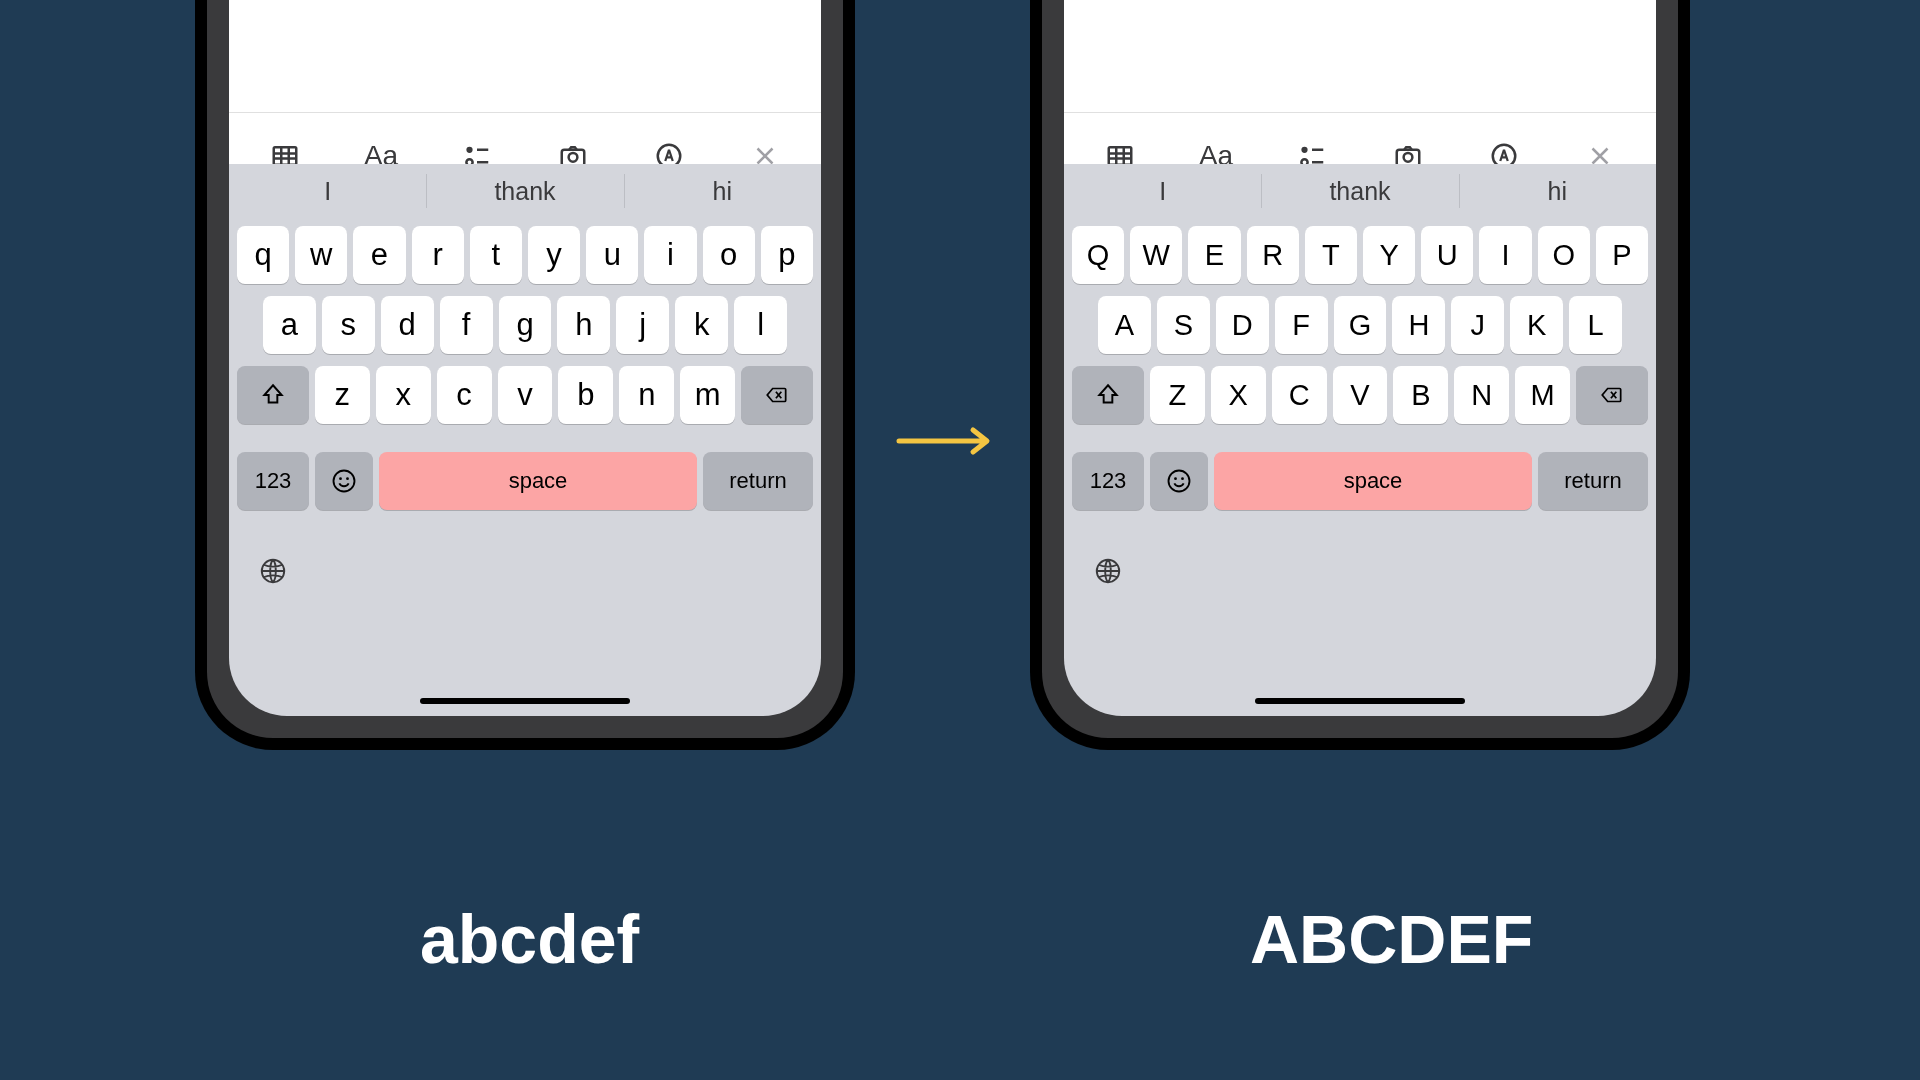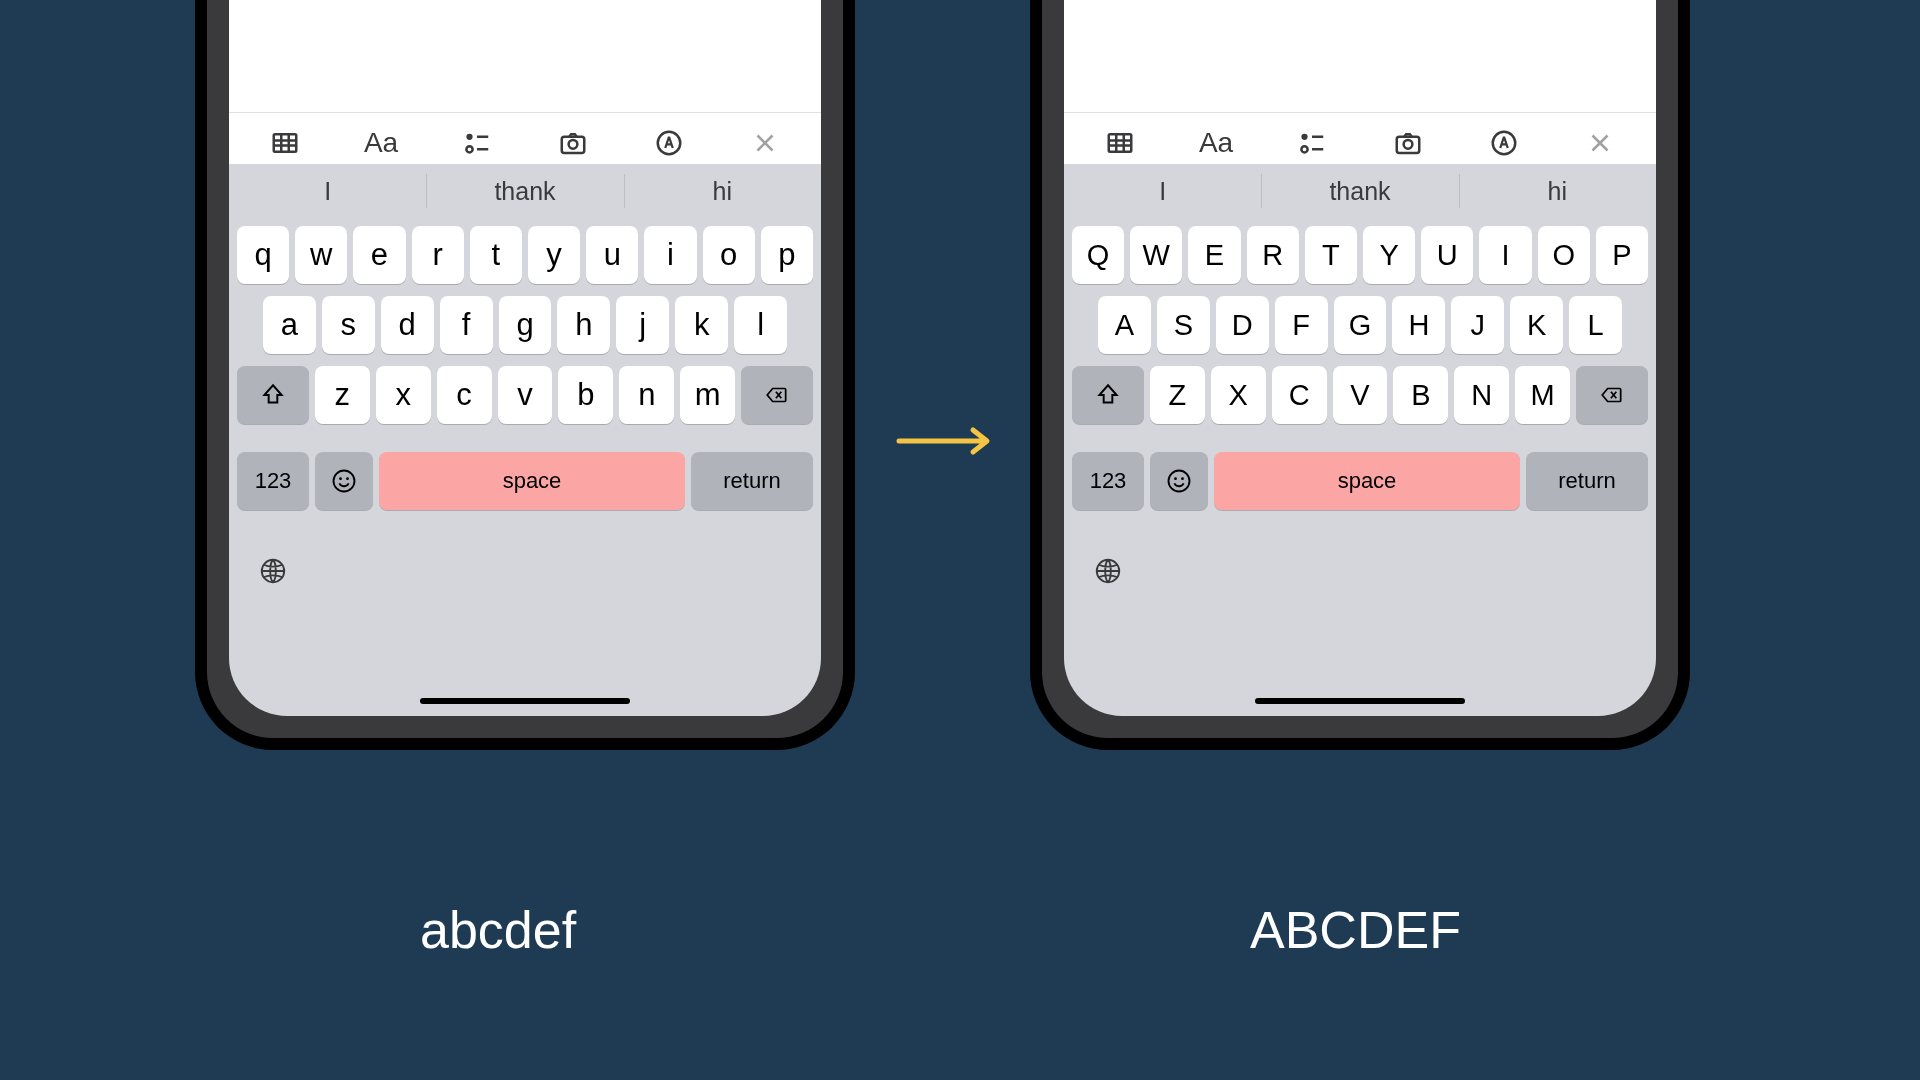--- a/index.html
+++ b/index.html
@@ -3,47 +3,47 @@
 <meta charset="utf-8">
 <style>
 html,body{margin:0;padding:0;width:1920px;height:1080px;background:#1f3b54;font-family:-apple-system,"Helvetica Neue",Arial,sans-serif;overflow:hidden}
 .stage{position:relative;width:1920px;height:1080px}
 .phone{position:absolute;width:660px;height:780px;border-radius:0 0 78px 78px;background:#000;overflow:visible}
 .phone.left{left:195px;top:-30px}
 .phone.right{left:1030px;top:-30px}
 .phone-inner{position:absolute;left:12px;right:12px;top:0;bottom:12px;border-radius:0 0 66px 66px;background:#3a3a3c}
 .screen{position:absolute;left:22px;right:22px;top:0;bottom:22px;border-radius:0 0 58px 58px;background:#d4d6dc;overflow:hidden}
 .white-area{position:absolute;left:0;right:0;top:0;height:142px;background:#fff}
-.toolbar{position:absolute;left:0;right:0;top:142px;height:52px;display:flex;align-items:center;justify-content:space-around;padding:4px 8px;background:#fff;border-top:1px solid #e0e0e0}
+.toolbar{position:absolute;left:0;right:0;top:142px;height:52px;display:flex;align-items:flex-end;justify-content:space-around;padding:12px 8px;background:#fff;border-top:1px solid #e0e0e0}
 .tool{width:42px;height:42px;display:flex;align-items:center;justify-content:center;color:#3a3a3c}
 .tool svg{width:30px;height:30px;stroke:#3a3a3c;stroke-width:2;fill:none}
 .tool.aa{font-size:28px;font-weight:500;color:#3a3a3c}
 .suggest{position:absolute;left:0;right:0;top:194px;height:54px;display:flex;background:#d4d6dc}
 .sug{flex:1;display:flex;align-items:center;justify-content:center;font-size:25px;color:#3a3a3c;position:relative}
 .sug+.sug::before{content:"";position:absolute;left:0;top:10px;bottom:10px;width:1px;background:#bcbec4}
 .key-area{position:absolute;left:0;right:0;top:248px;bottom:0;padding:8px 4px}
 .krow{display:flex;justify-content:center;gap:6px;margin-bottom:12px;padding:0 4px}
 .krow.r2{padding:0 30px}
 .key{width:55px;height:58px;background:#fff;border-radius:8px;box-shadow:0 1px 0 #a9abb0;display:flex;align-items:center;justify-content:center;font-size:29px;color:#000}
 .key.lower{font-size:31px}
 .key.gray{background:#b0b3ba;width:72px}
 .key.gray svg{width:26px;height:26px}
 .brow{display:flex;gap:6px;padding:16px 4px;margin-bottom:19px}
 .bkey{height:58px;background:#b0b3ba;border-radius:8px;box-shadow:0 1px 0 #a9abb0;display:flex;align-items:center;justify-content:center;font-size:22px;color:#000}
 .k123{width:72px}
 .kemoji{width:58px}
 .kspace{flex:1;background:#fca5a5}
-.kreturn{width:122px}
+.kreturn{width:110px}
 .globe-row{display:flex;padding:8px 22px}
 .globe{width:36px;height:36px;display:flex;align-items:center;justify-content:center}
 .globe svg{width:30px;height:30px;stroke:#3a3a3c;stroke-width:1.5;fill:none}
 .home{position:absolute;left:50%;bottom:12px;transform:translateX(-50%);width:210px;height:6px;background:#000;border-radius:3px}
 .arrow{position:absolute;left:895px;top:426px;width:110px;height:30px}
 .arrow svg{width:110px;height:30px}
-.caption{position:absolute;top:900px;font-size:52px;color:#fff;font-weight:400}
+.caption{position:absolute;top:900px;font-size:68px;color:#fff;font-weight:700}
 .caption.left{left:420px}
 .caption.right{left:1250px}
 </style>
 </head>
 <body>
 
 <div class="stage">
 
 <div class="phone left">
  <div class="phone-inner">

